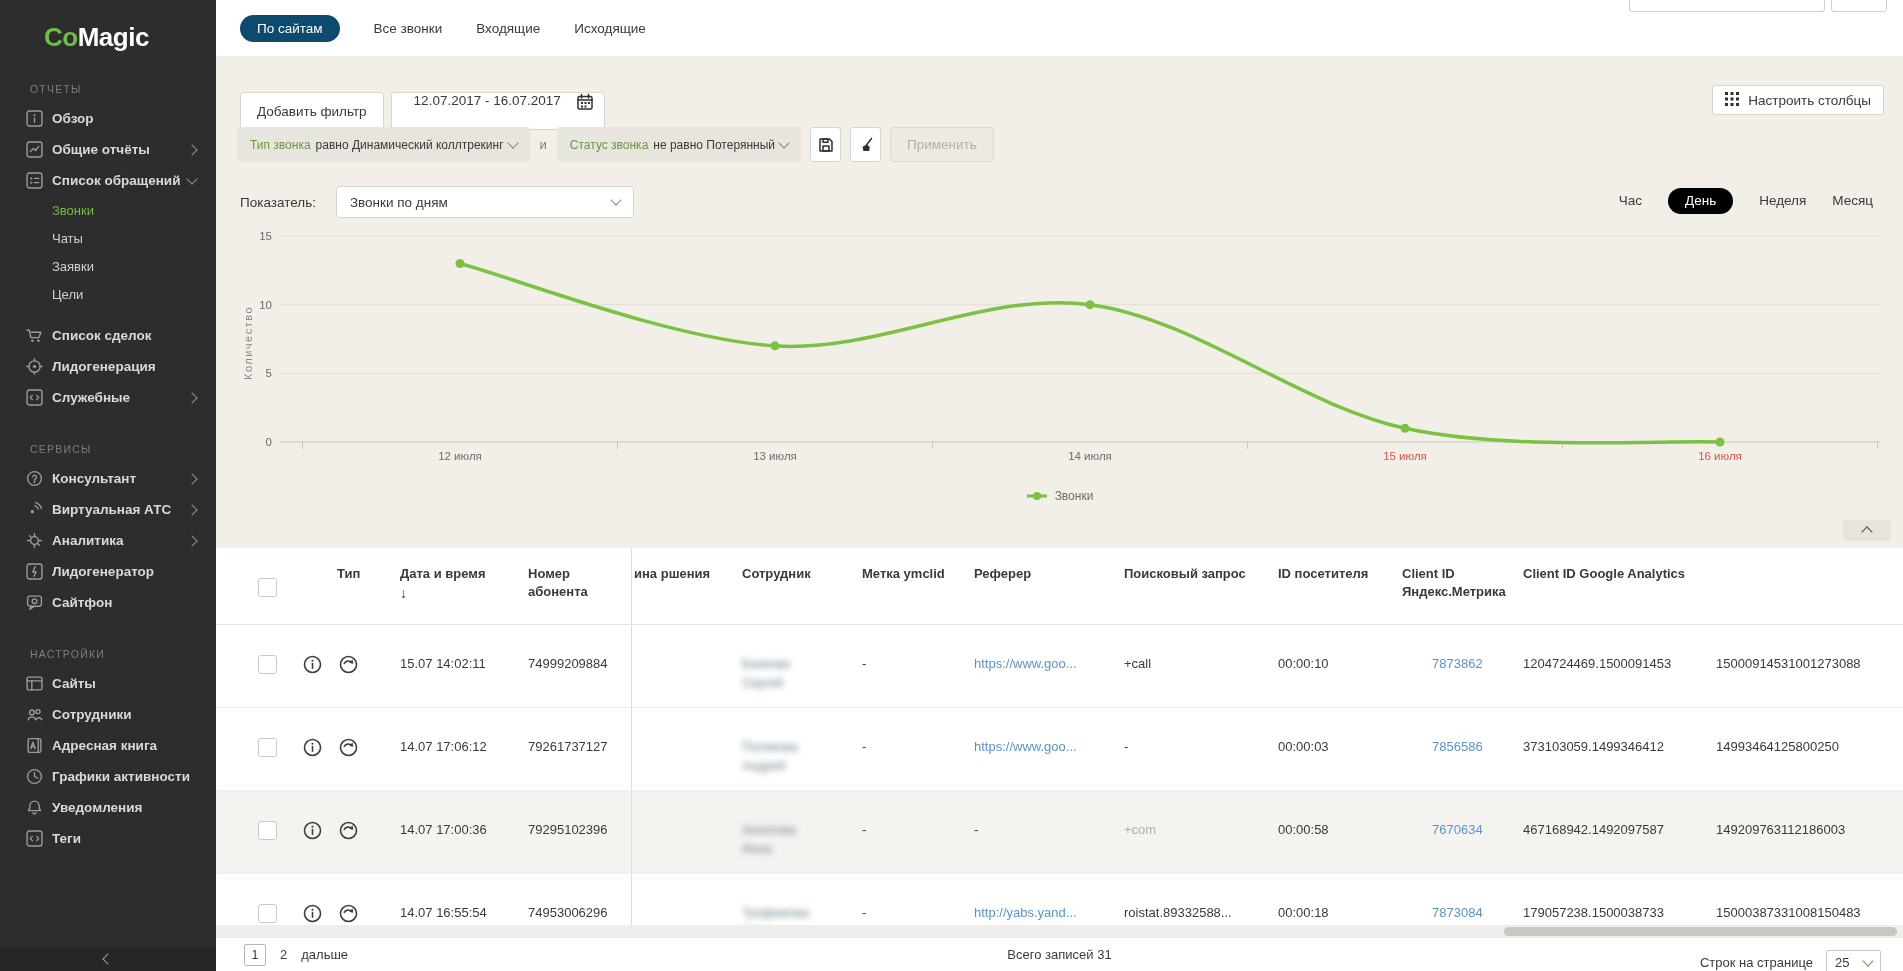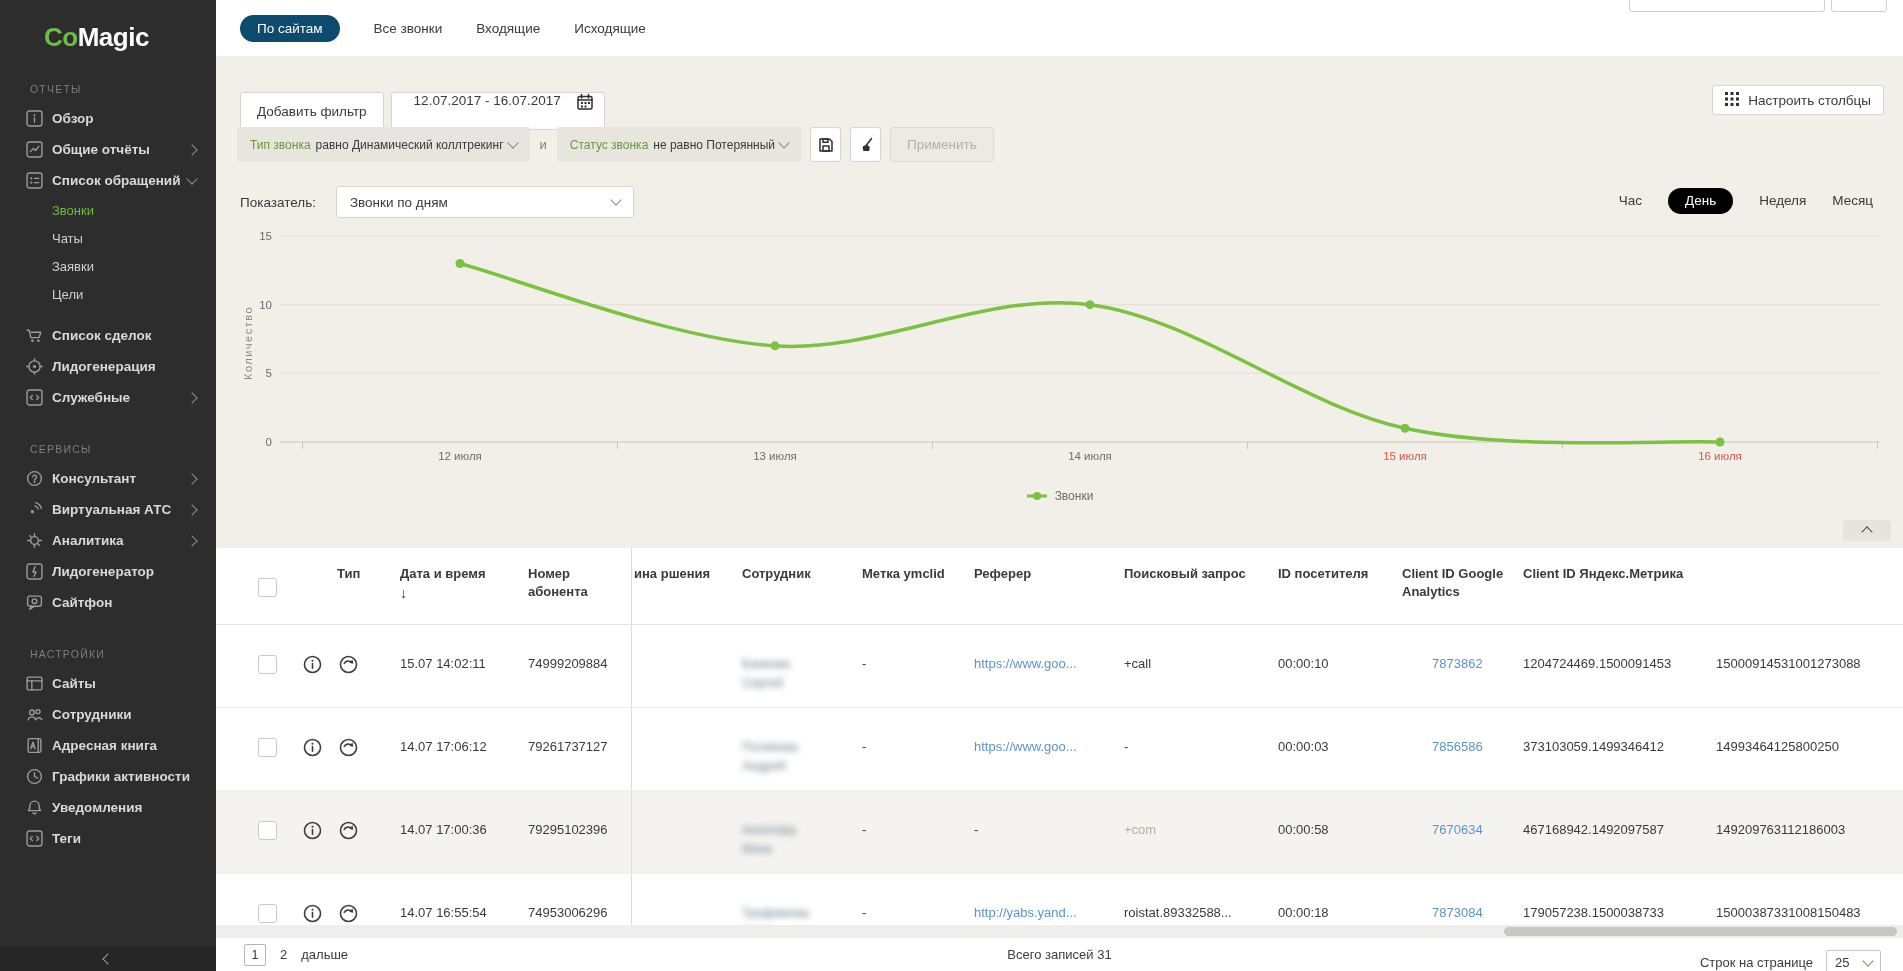--- a/index.html
+++ b/index.html
@@ -445,22 +445,22 @@
         <div class="c-check"><span class="cb"></span></div>
         <div class="c-type">Тип</div>
         <div class="c-date"><span>Дата и время</span><span class="sort">↓</span></div>
         <div>Номер абонента</div>
         <div class="c-reason">ина ршения</div>
         <div>Сотрудник</div>
         <div>Метка ymclid</div>
         <div>Реферер</div>
         <div>Поисковый запрос</div>
         <div>ID посетителя</div>
+        <div>Client ID Яндекс.Метрика</div>
         <div>Client ID Google Analytics</div>
-        <div>Client ID Яндекс.Метрика</div>
       </div>
 
       <div class="tbody">
 
         <div class="trow">
           <div></div>
           <div><span class="cb"></span></div>
           <div class="c-type-icons">
             <span class="rowicon"><svg width="19" height="19" viewBox="0 0 18 18">
                   <circle cx="9" cy="9" r="7.6"></circle>

